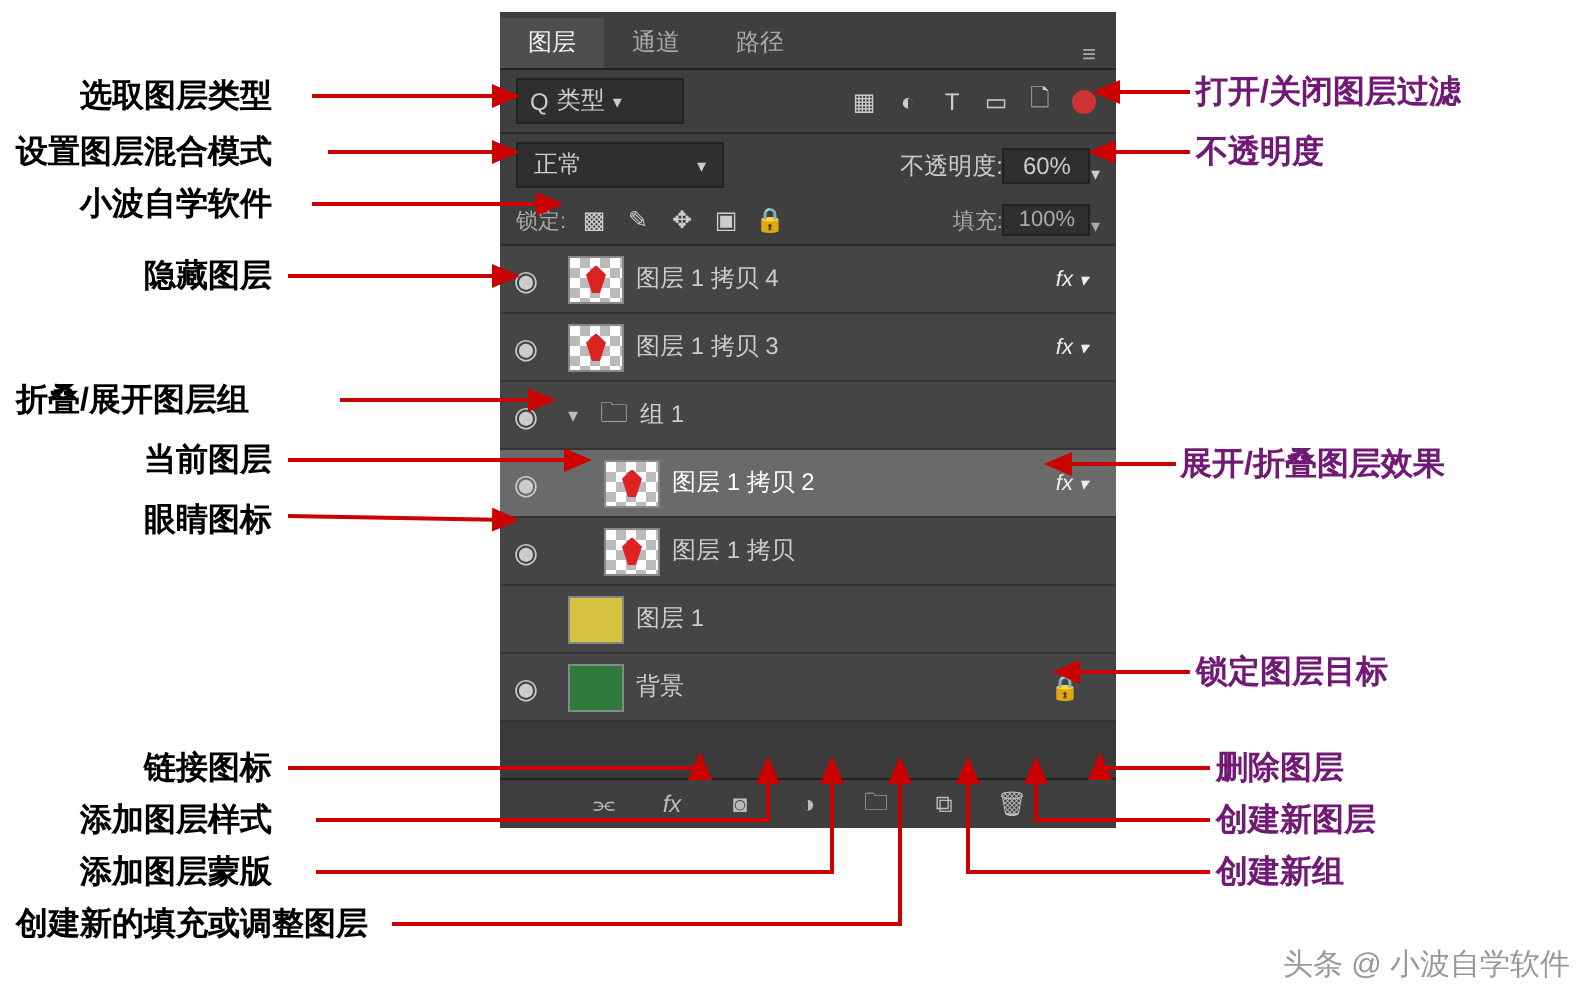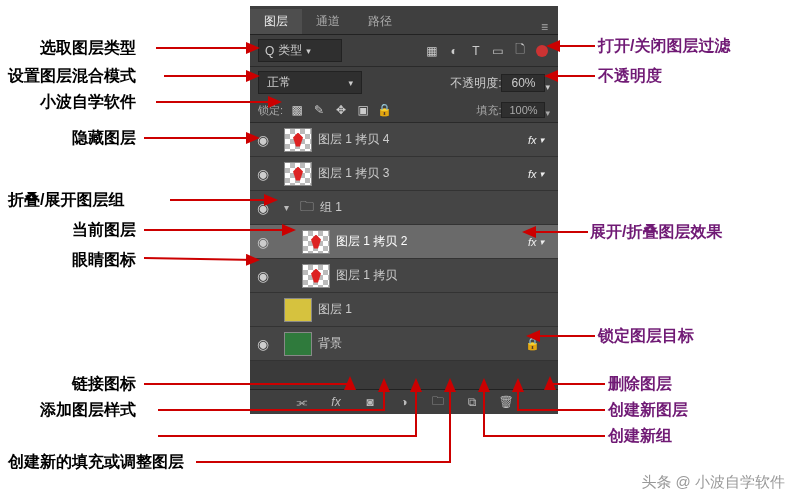--- a/index.html
+++ b/index.html
@@ -170,20 +170,21 @@
 
   <div class="lbl" style="left:40px;top:38px">选取图层类型</div>
   <div class="lbl" style="left:8px;top:66px">设置图层混合模式</div>
   <div class="lbl" style="left:40px;top:92px">小波自学软件</div>
   <div class="lbl" style="left:72px;top:128px">隐藏图层</div>
   <div class="lbl" style="left:8px;top:190px">折叠/展开图层组</div>
   <div class="lbl" style="left:72px;top:220px">当前图层</div>
   <div class="lbl" style="left:72px;top:250px">眼睛图标</div>
   <div class="lbl" style="left:72px;top:374px">链接图标</div>
   <div class="lbl" style="left:40px;top:400px">添加图层样式</div>
+  <div class="lbl" style="left:40px;top:426px">添加图层蒙版</div>
   <div class="lbl" style="left:8px;top:452px">创建新的填充或调整图层</div>
 
   <div class="lbl r" style="left:598px;top:36px">打开/关闭图层过滤</div>
   <div class="lbl r" style="left:598px;top:66px">不透明度</div>
   <div class="lbl r" style="left:598px;top:326px">锁定图层目标</div>
   <div class="lbl r" style="left:590px;top:222px">展开/折叠图层效果</div>
   <div class="lbl r" style="left:608px;top:374px">删除图层</div>
   <div class="lbl r" style="left:608px;top:400px">创建新图层</div>
   <div class="lbl r" style="left:608px;top:426px">创建新组</div>
 

